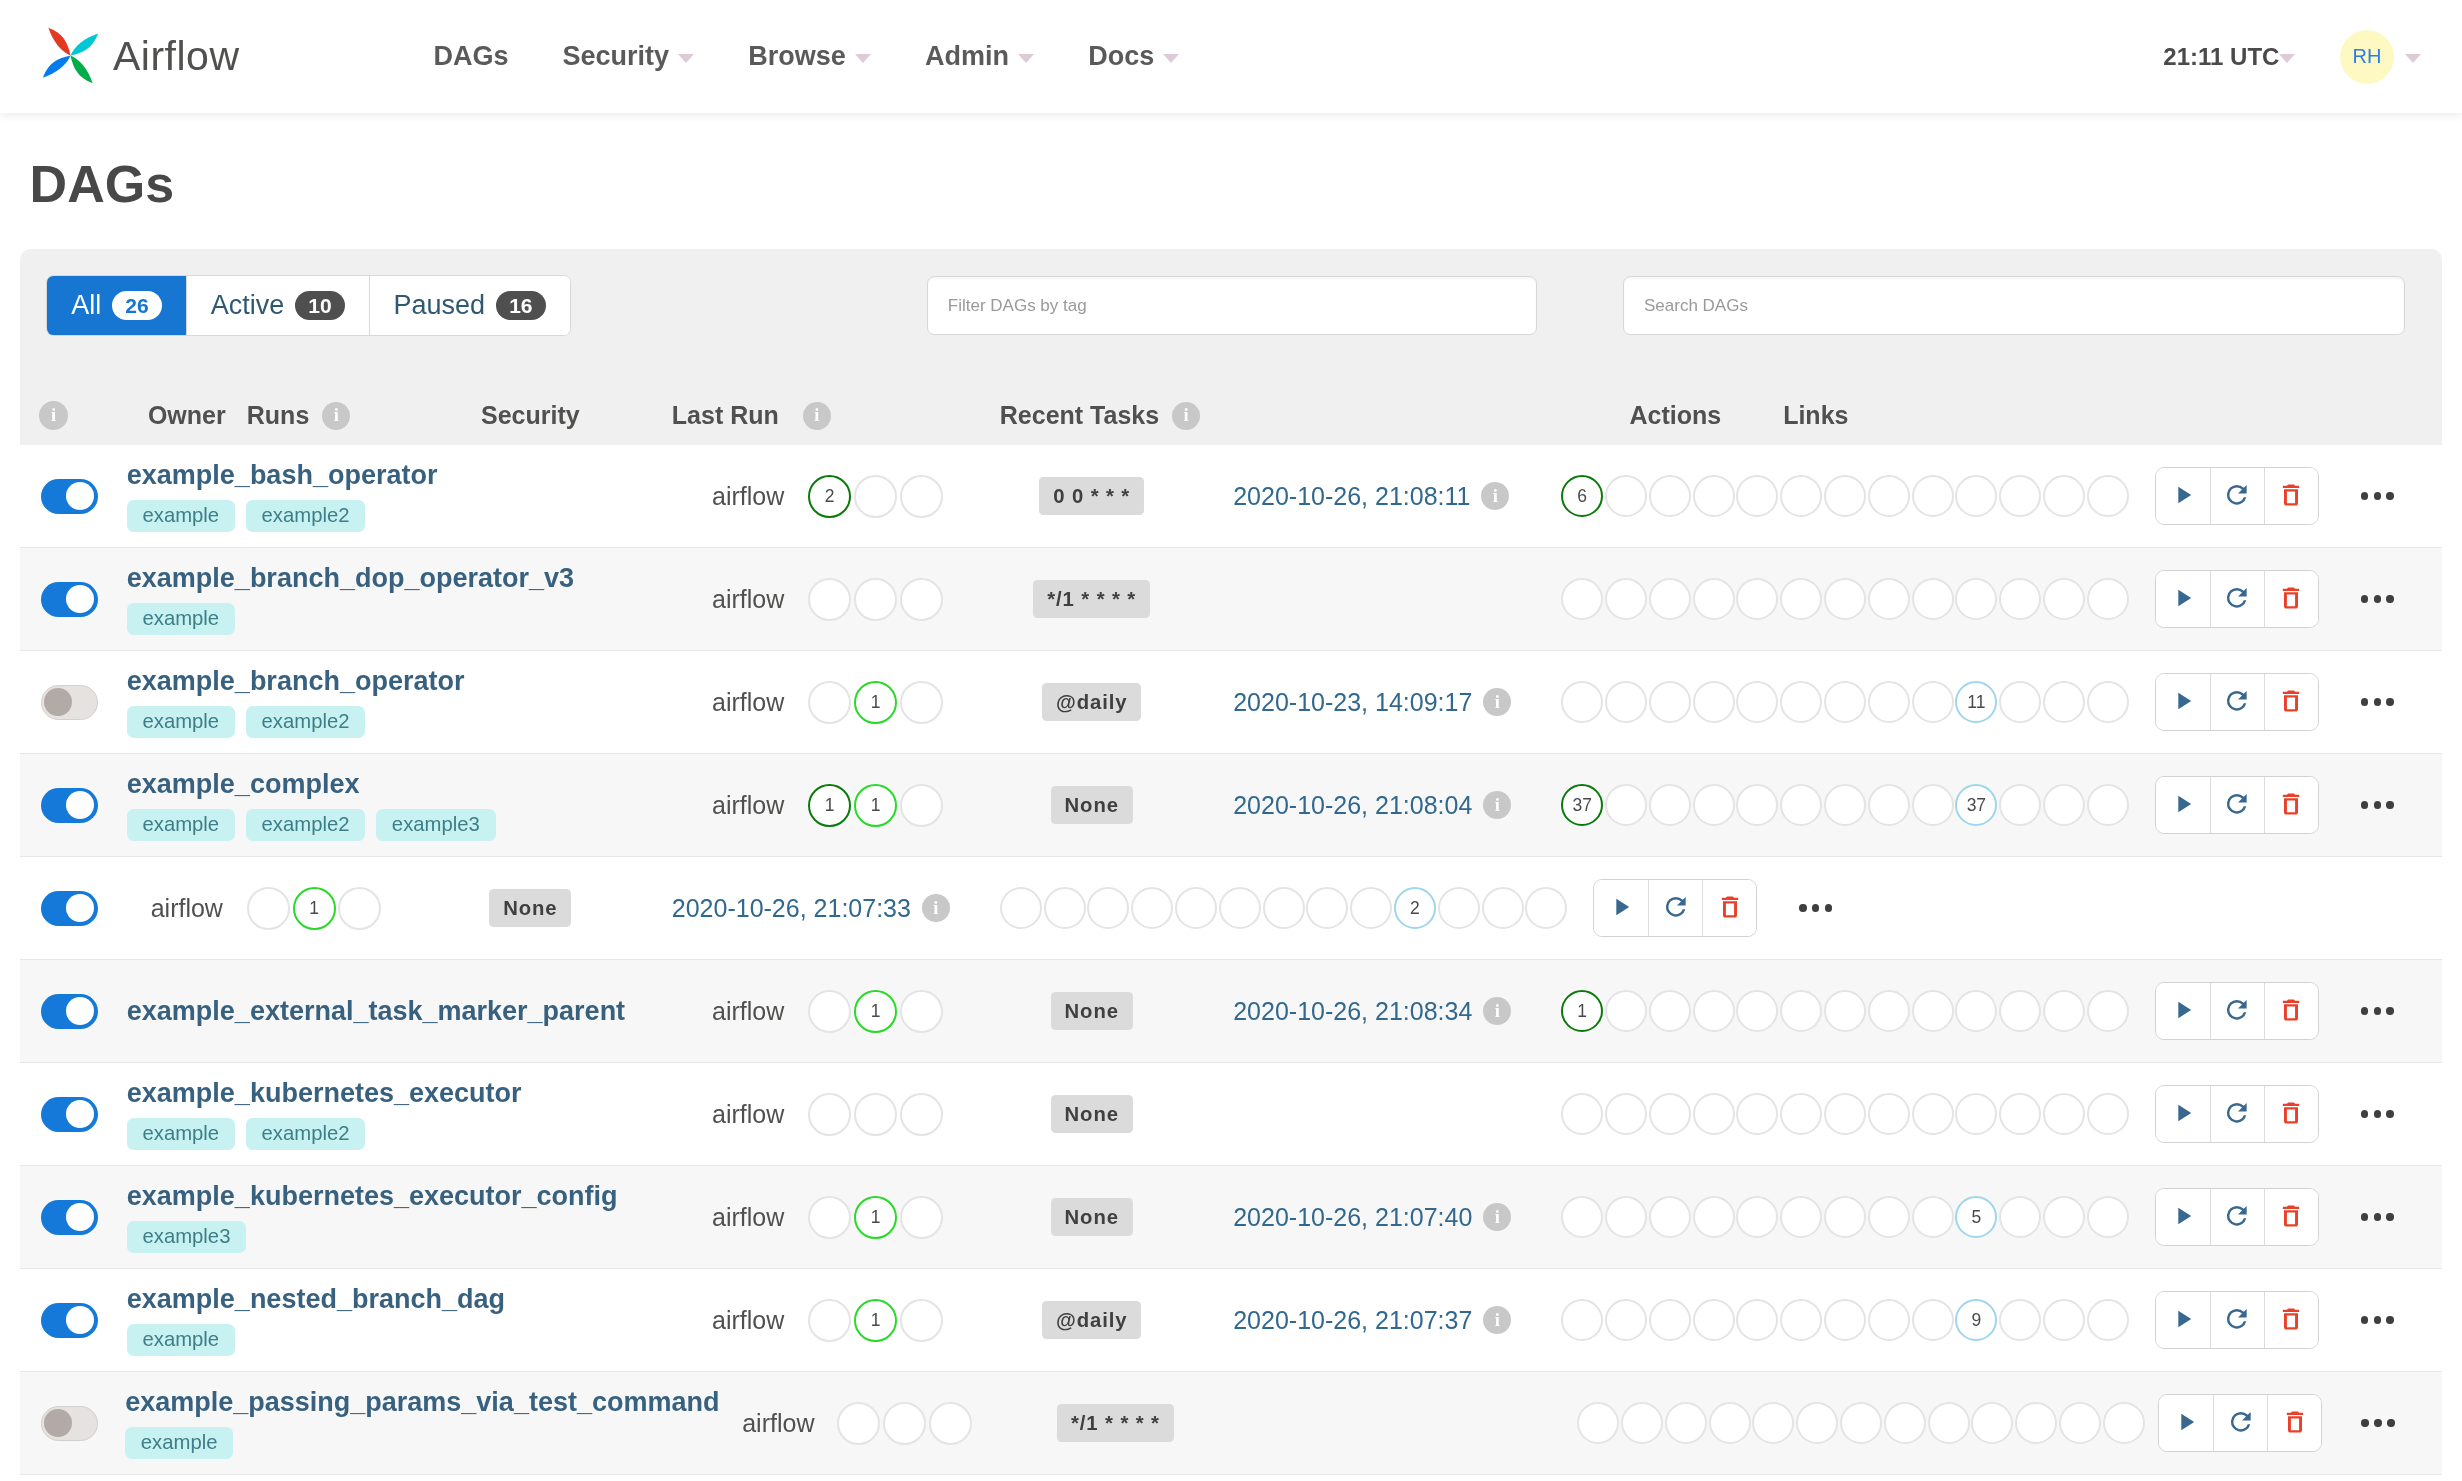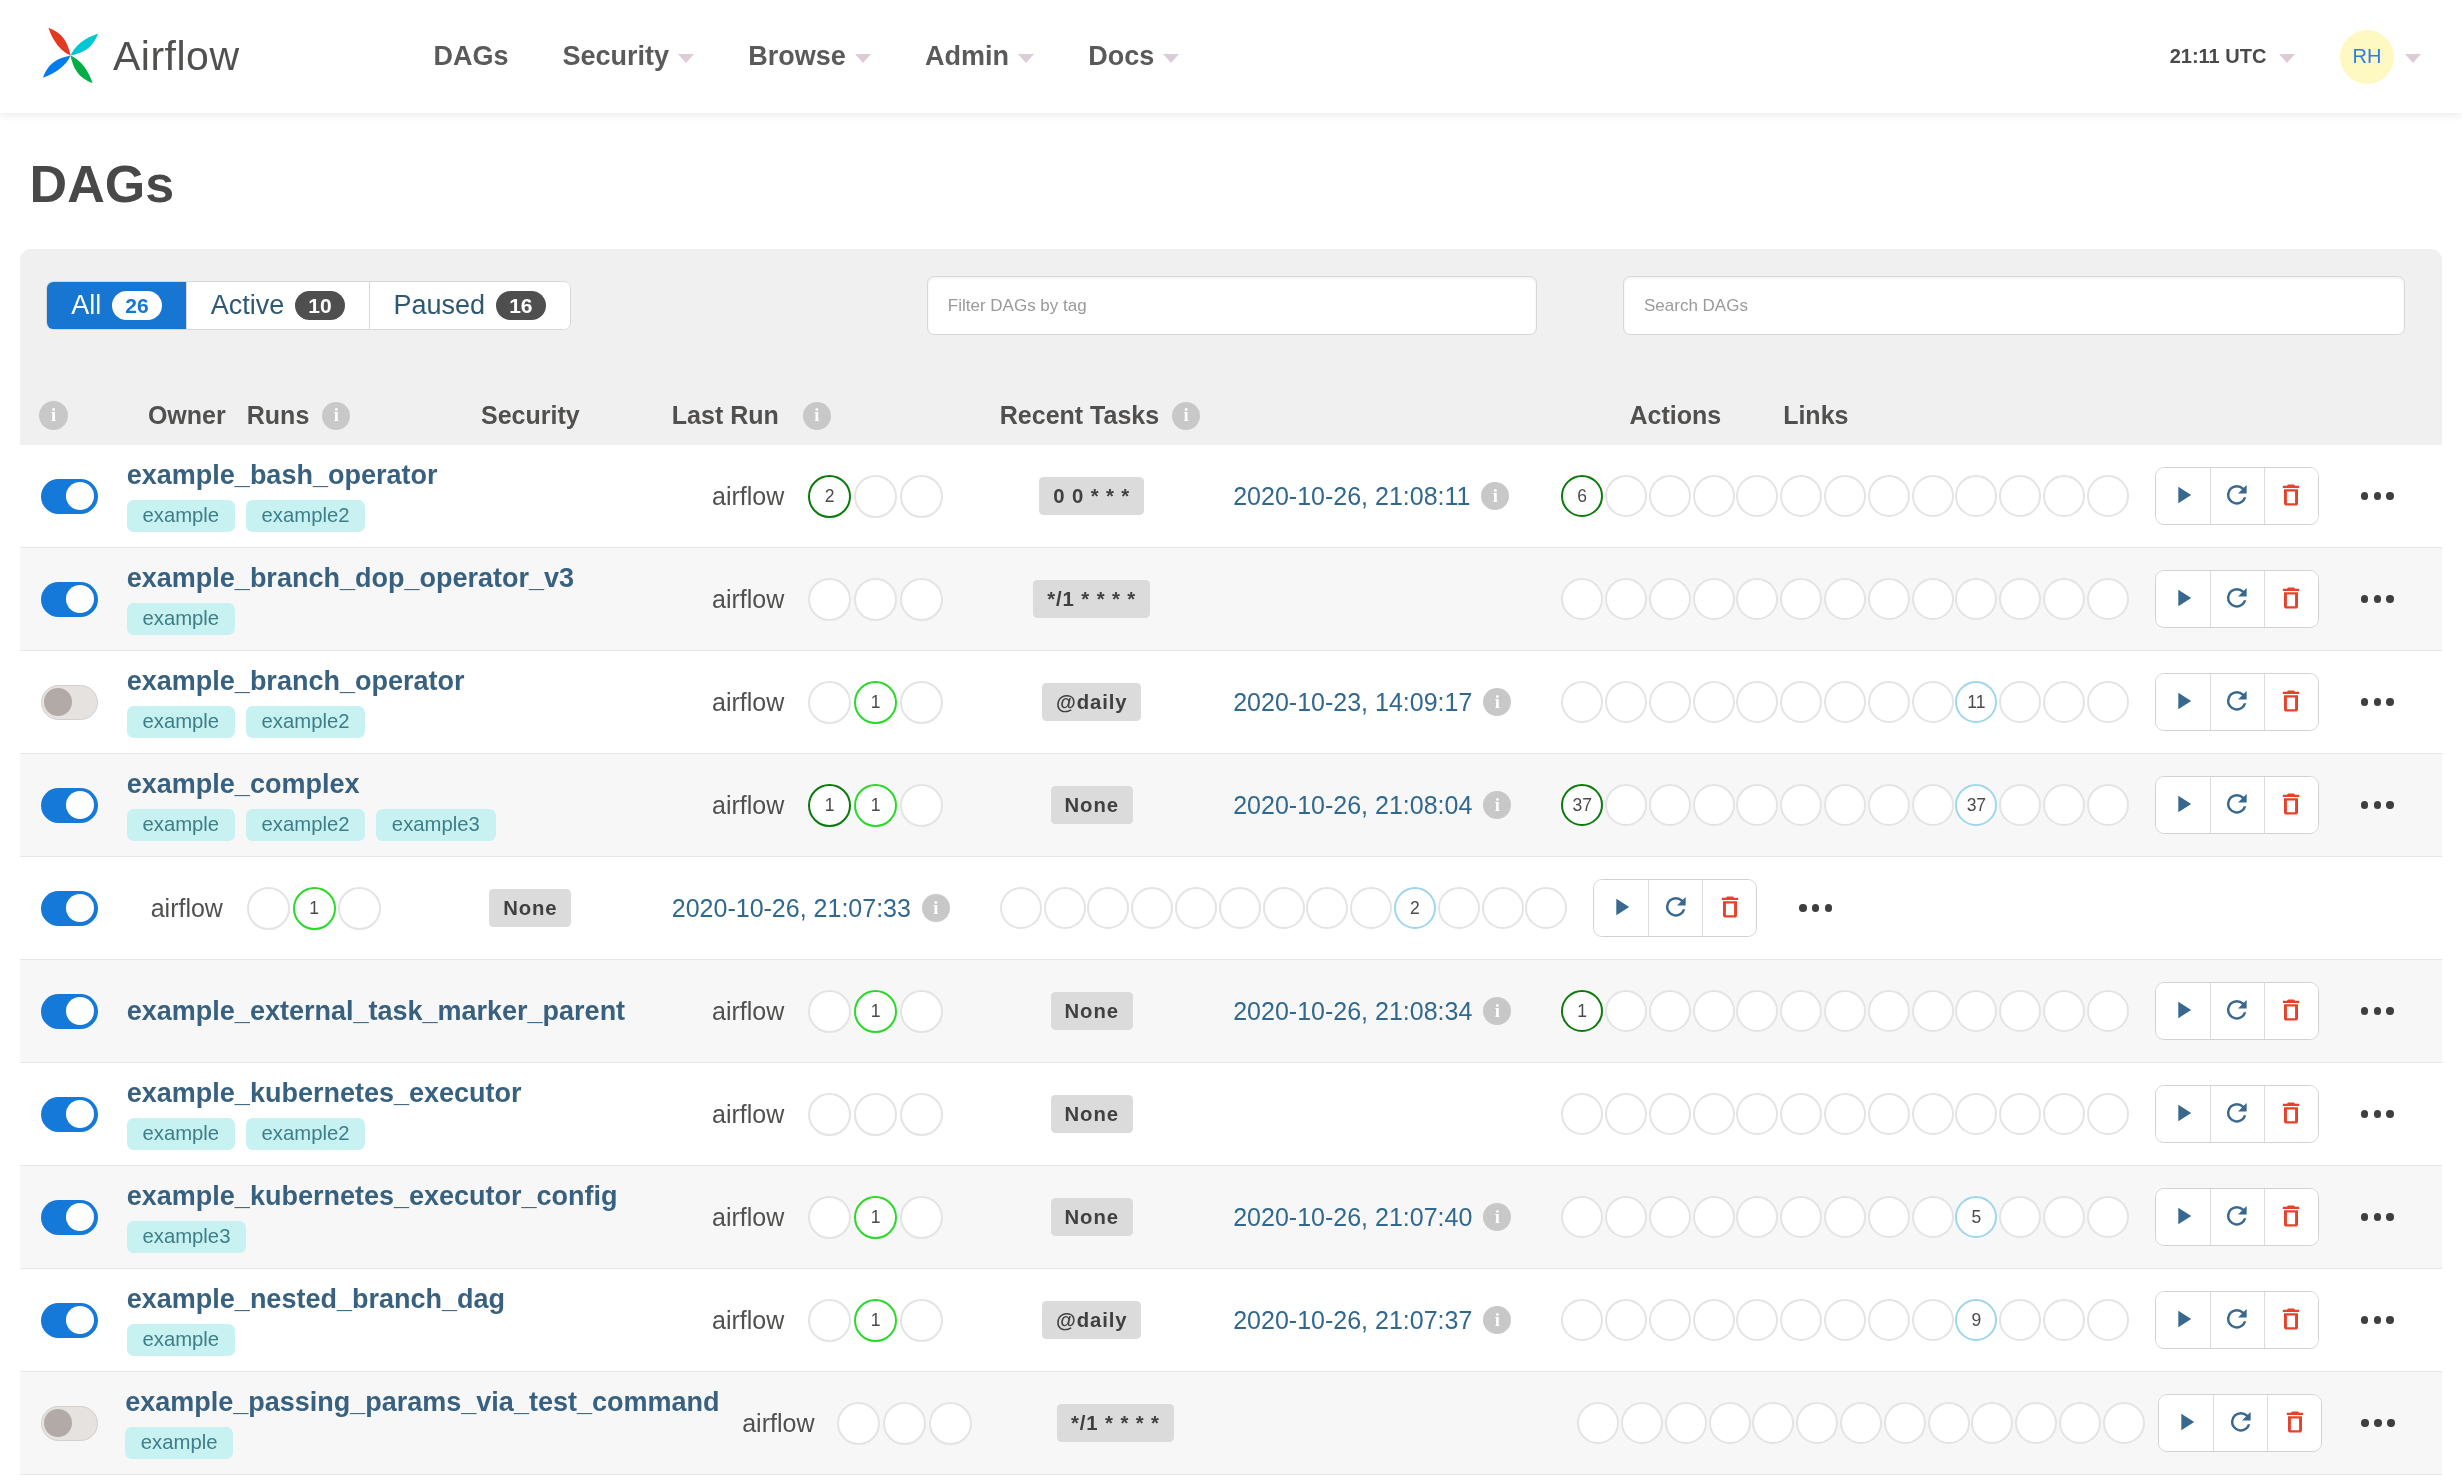--- a/index.html
+++ b/index.html
@@ -10,37 +10,37 @@
   .navbar { height: 113px; background: #fff; display: flex; align-items: center;
     padding: 0 41px; box-shadow: 0 3.7px 7.4px rgba(0,0,0,0.07); position: relative; z-index: 5; }
   .brand { display: flex; align-items: center; gap: 13px; cursor: pointer; }
   .brand-text { font-size: 41px; color: #51504f; letter-spacing: 0.5px; }
   .nav-menu { display: flex; align-items: center; margin-left: 194px; gap: 54px; }
   .nav-item { display: flex; align-items: center; gap: 9.2px; font-size: 27px; font-weight: 700;
     color: #5a5a5a; cursor: pointer; }
   .caret { width: 0; height: 0; border-left: 8.3px solid transparent; border-right: 8.3px solid transparent;
     border-top: 9.2px solid #ddccd8; margin-top: 3.7px; }
   .nav-right { margin-left: auto; display: flex; align-items: center; gap: 16.6px; }
-  .clock { display: flex; align-items: center; gap: 13px; font-size: 20px; font-weight: 700;
+  .clock { display: flex; align-items: center; font-size: 24px; font-weight: 700;
     color: #4a4a4a; cursor: pointer; justify-content: space-between; }
   .avatar-wrap { display: flex; align-items: center; gap: 11px; margin-left: 28px; cursor: pointer; }
   .avatar { width: 54px; height: 54px; border-radius: 50%; background: #fef9c3; color: #2b7de9;
     font-size: 20px; font-weight: 400; display: flex; align-items: center; justify-content: center; }
 
   
   .page-title { font-size: 52px; font-weight: 600; color: #484848; margin: 41px 0 0 29.6px; }
 
   
   .card { margin: 35px 20.3px 0; background: #f0f0f0; border-radius: 11px 11px 0 0;
     padding-top: 26px; height: 1238px; overflow: hidden; }
 
   
   .filterbar { display: flex; align-items: center; padding: 0 26px; height: 61px; }
   .tab-group { display: flex; border-radius: 7.4px; overflow: hidden; border: 0.9px solid #d8d8d8; background: #fff; }
-  .tab { height: 47px; display: flex; align-items: center; gap: 11px; padding: 0 24px;
+  .tab { height: 59px; display: flex; align-items: center; gap: 11px; padding: 0 24px;
     font-size: 27px; color: #2f5873; background: #fff; border: none; cursor: pointer;
     border-left: 0.9px solid #d8d8d8; }
   .tab:first-child { border-left: none; }
   .tab.active { background: #1776d2; color: #fff; }
   .tab-badge { border-radius: 18.5px; padding: 2.8px 13px; font-size: 21px; font-weight: 700;
     background: #4f4f4f; color: #fff; }
   .tab.active .tab-badge { background: #fff; color: #1776d2; }
   .input { height: 59px; border: 0.9px solid #d6d6d6; border-radius: 7.4px; background: #fff;
     font-size: 17px; color: #444; padding: 0 20.3px; box-shadow: inset 0 1.8px 2.8px rgba(0,0,0,0.05);
     font-family: "Liberation Sans", sans-serif; }

